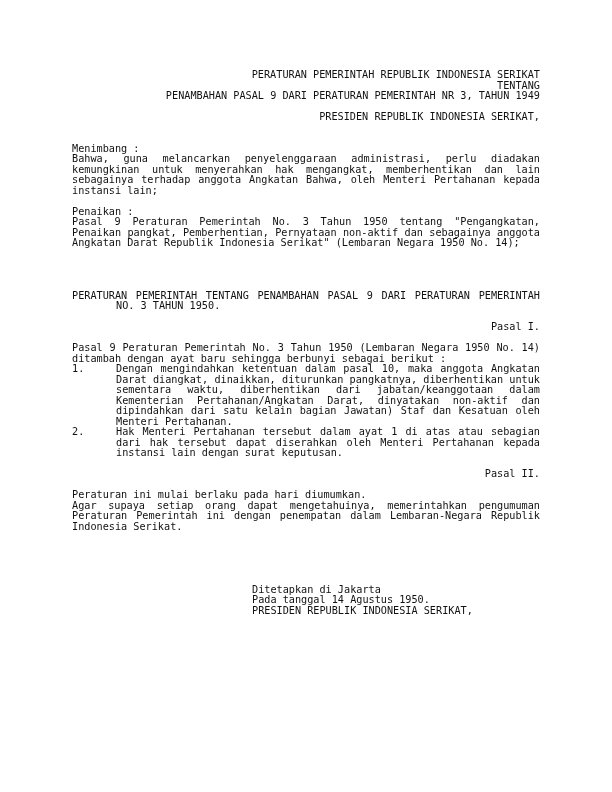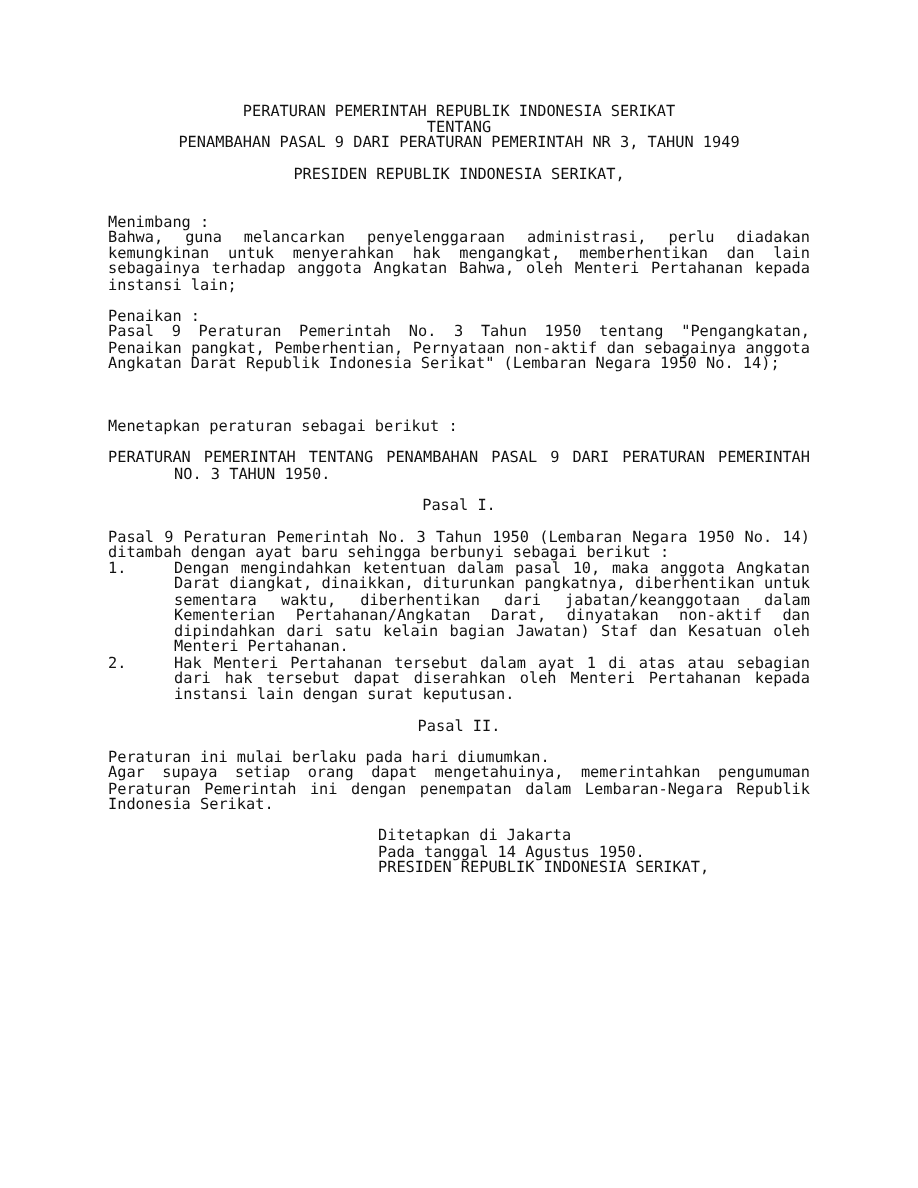--- a/index.html
+++ b/index.html
@@ -2,29 +2,29 @@
 <html><head>
   <meta charset="utf-8">
   <style>
     html, body { margin: 0; padding: 0; background: #ffffff; }
     body { width: 612px; height: 792px; position: relative; overflow: hidden; }
     .page {
       position: absolute; left: 72px; top: 70px; width: 468px;
       font-family: "DejaVu Sans Mono", "Liberation Mono", monospace;
       font-size: 10.2px; line-height: 10.5px; color: #111111;
     }
-    .center { text-align: center; }
+    .center { text-align: right; }
     .just { text-align: justify; text-align-last: left; }
     .gap { height: 10.5px; }
     .gap2 { height: 21px; }
     .hang { padding-left: 44px; text-indent: -44px; }
     .list-item { display: flex; }
     .list-num { width: 44px; flex: 0 0 44px; }
     .list-text { flex: 1; text-align: justify; }
-    .sig { padding-left: 180px; }
+    .sig { padding-left: 180px; margin-top: 42px; }
   </style>
 </head>
 <body>
 
 <div class="page">
   <div class="center">
     <div>PERATURAN PEMERINTAH REPUBLIK INDONESIA SERIKAT</div>
     <div>TENTANG</div>
     <div>PENAMBAHAN PASAL 9 DARI PERATURAN PEMERINTAH NR 3, TAHUN 1949</div>
   </div>
@@ -38,21 +38,20 @@
   </div>
   <div class="gap"></div>
 
   <div>
     <div>Penaikan :</div>
     <div class="just">Pasal 9 Peraturan Pemerintah No. 3 Tahun 1950 tentang "Pengangkatan, Penaikan pangkat, Pemberhentian, Pernyataan non-aktif dan sebagainya anggota Angkatan Darat Republik Indonesia Serikat" (Lembaran Negara 1950 No. 14);</div>
   </div>
   <div class="gap2"></div>
 
   <div class="gap"></div>
-  <div>Menetapkan peraturan sebagai berikut :</div>
   <div class="gap"></div>
   <div class="just hang">PERATURAN PEMERINTAH TENTANG PENAMBAHAN PASAL 9 DARI PERATURAN PEMERINTAH NO. 3 TAHUN 1950.</div>
   <div class="gap"></div>
 
   <div class="center">Pasal I.</div>
   <div class="gap"></div>
   <div class="just">Pasal 9 Peraturan Pemerintah No. 3 Tahun 1950 (Lembaran Negara 1950 No. 14) ditambah dengan ayat baru sehingga berbunyi sebagai berikut :</div>
   <div class="list-item">
     <div class="list-num">1.</div>
     <div class="list-text">Dengan mengindahkan ketentuan dalam pasal 10, maka anggota Angkatan Darat diangkat, dinaikkan, diturunkan pangkatnya, diberhentikan untuk sementara waktu, diberhentikan dari jabatan/keanggotaan dalam Kementerian Pertahanan/Angkatan Darat, dinyatakan non-aktif dan dipindahkan dari satu kelain bagian Jawatan) Staf dan Kesatuan oleh Menteri Pertahanan.</div>

